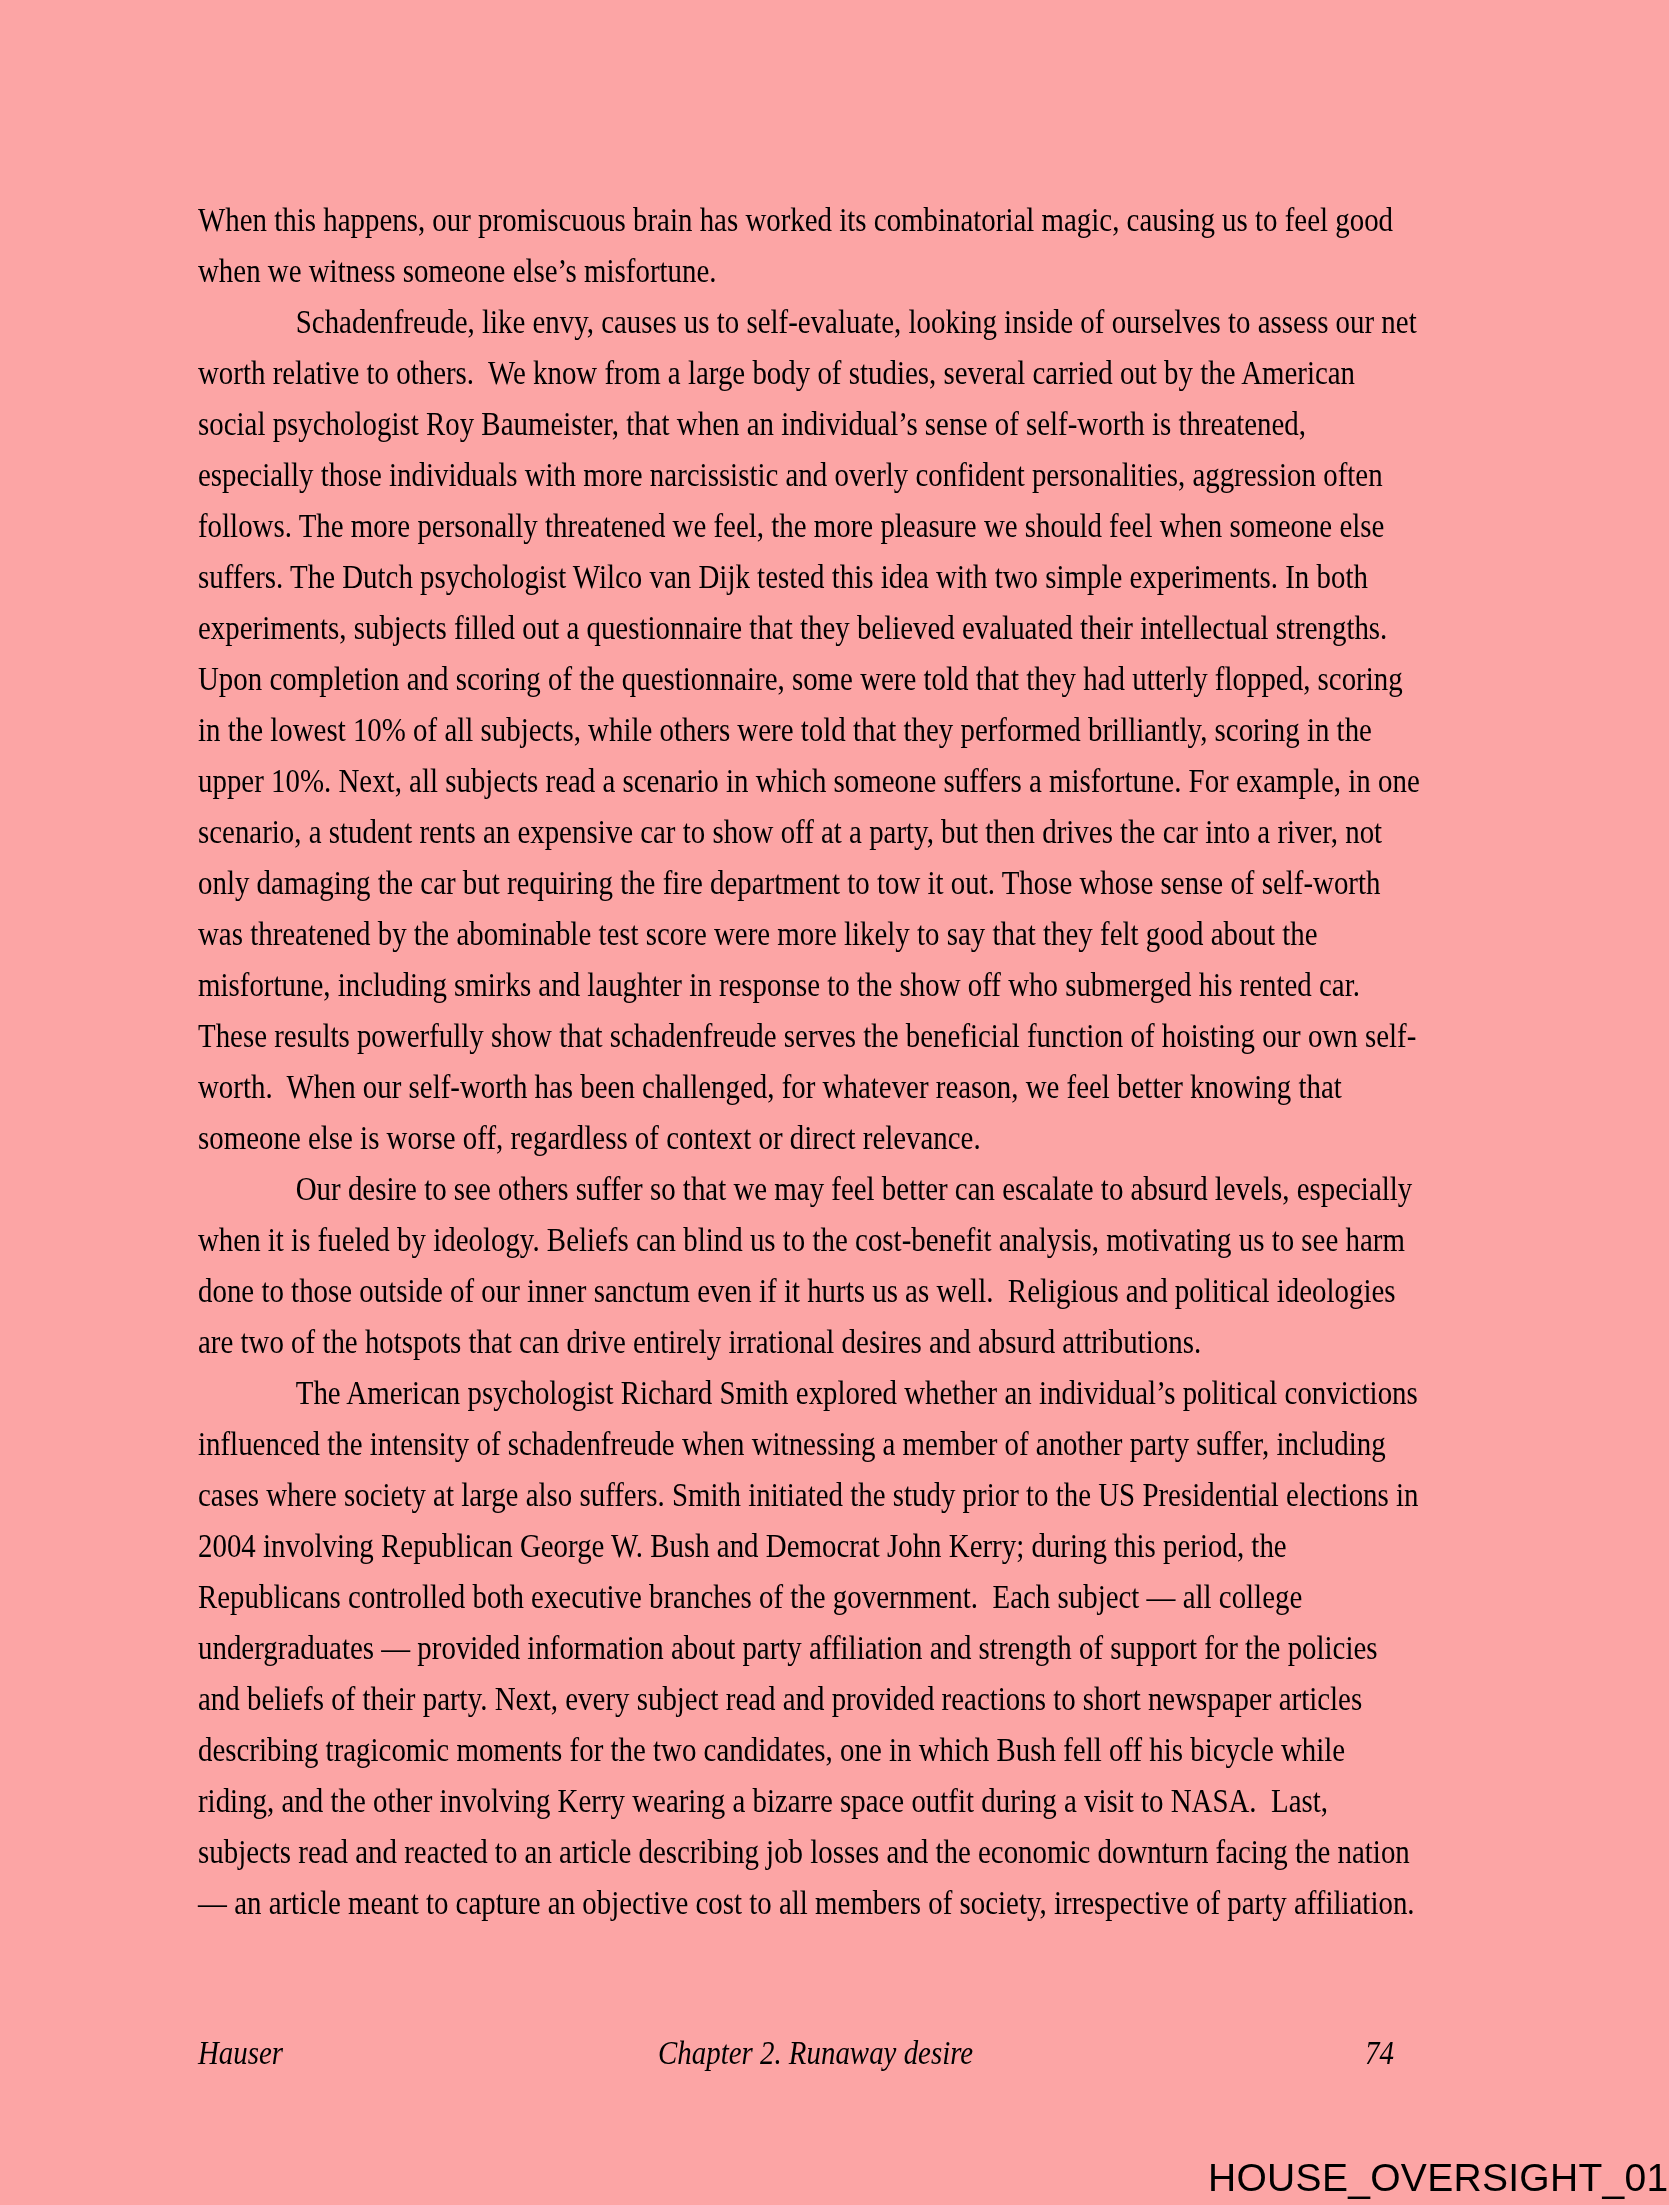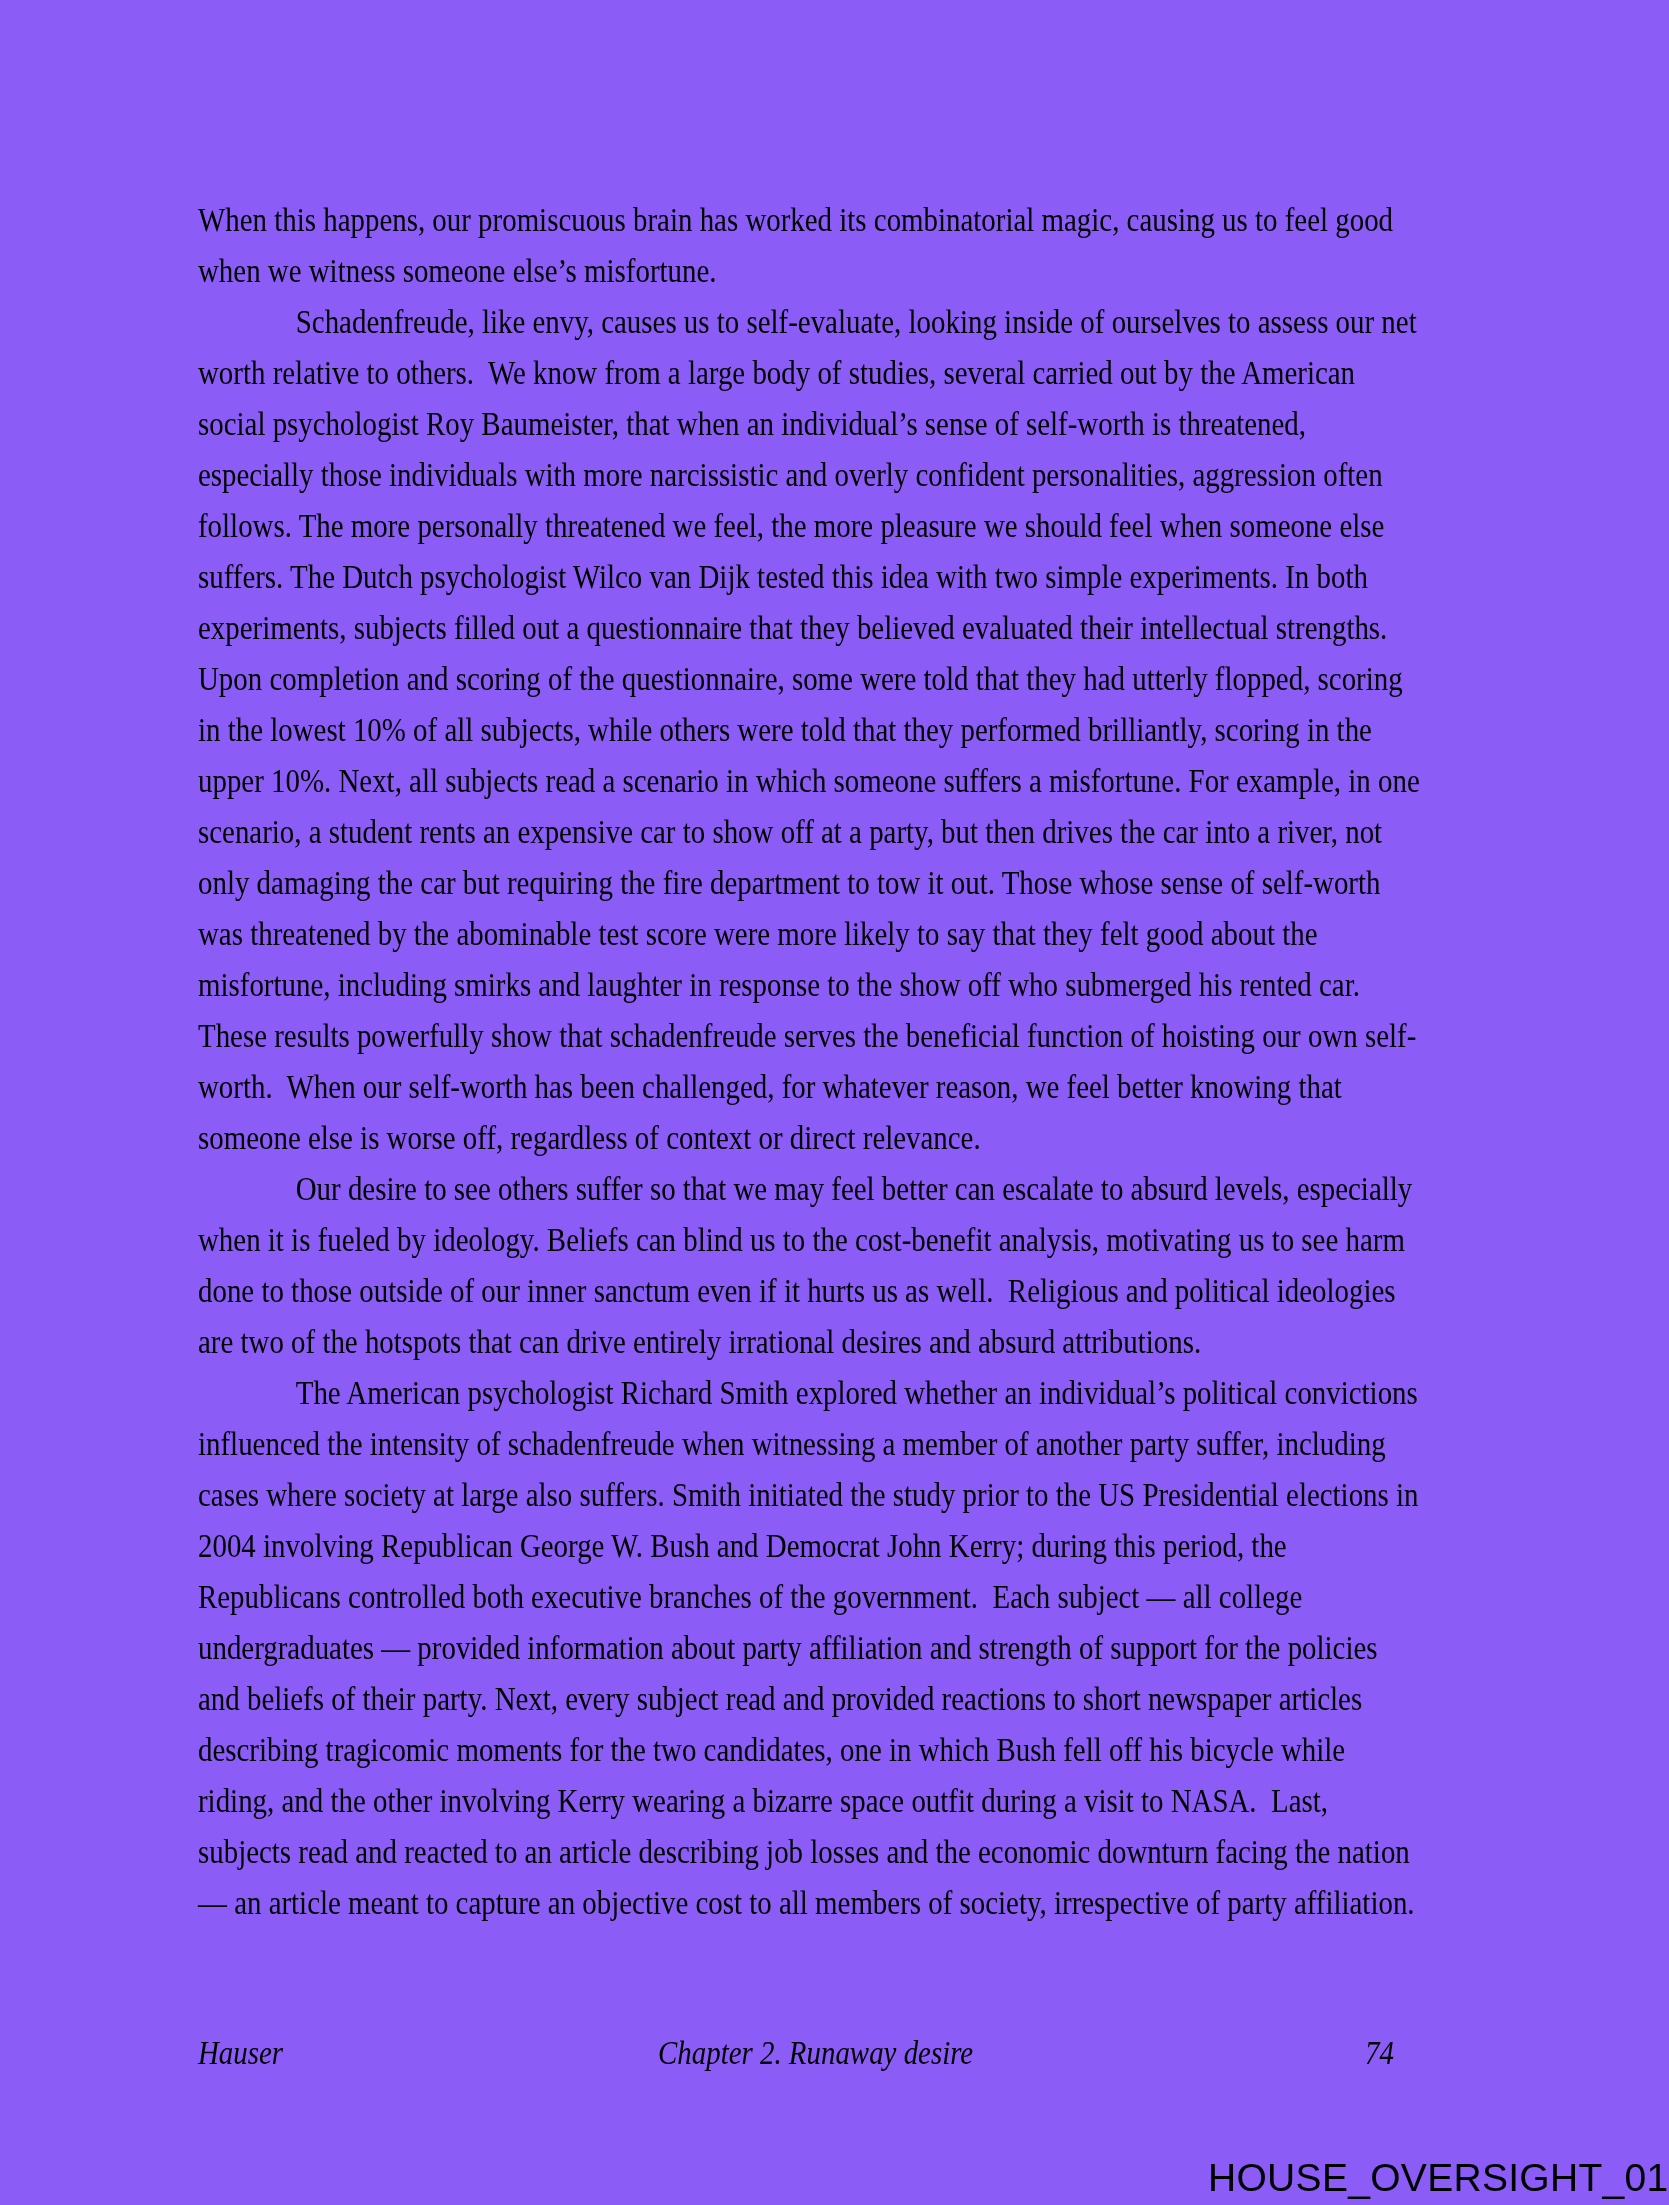--- a/index.html
+++ b/index.html
@@ -4,21 +4,21 @@
 <style>
   html, body {
     margin: 0;
     padding: 0;
     background: #e8e8e8;
   }
   .page {
     position: relative;
     width: 1669px;
     height: 2205px;
-    background: #8b5cf6;
+    background: #fca5a5;
     font-family: "Liberation Serif", serif;
     color: #000000;
     overflow: hidden;
   }
   .body-text {
     position: absolute;
     left: 198px;
     top: 194px;
     width: 1407px;
   }

